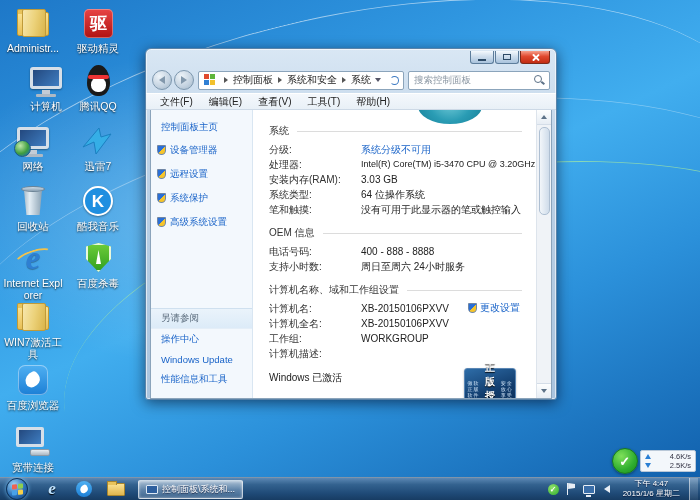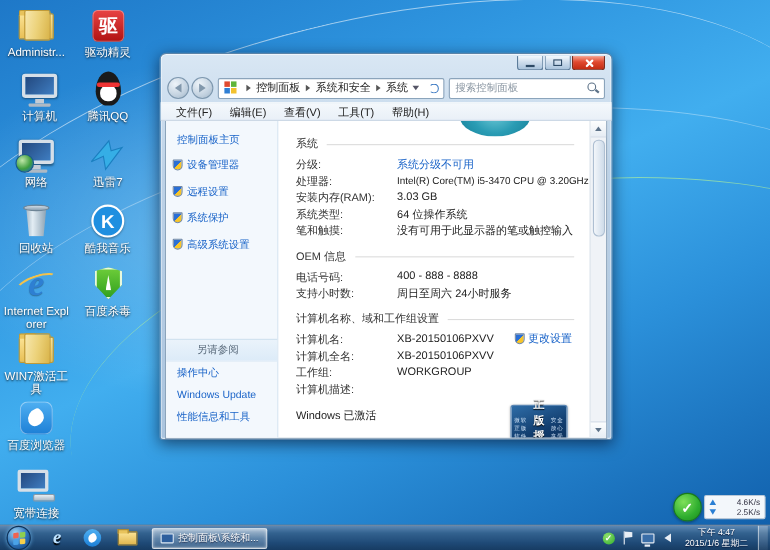--- a/index.html
+++ b/index.html
@@ -93,21 +93,21 @@
 .menurow{height:17px;background:linear-gradient(#f4f8fc,#e9f0f7);border-top:1px solid #fff;border-bottom:1px solid #cdd9e6;display:flex;align-items:center;padding-left:6px;font-size:10px;color:#222;gap:0}
 .menuitem{padding:0 8px;cursor:pointer}
 
 .contentwrap{flex:1;display:flex;background:#fff;border:1px solid #8ba4bb;border-top:none;margin:0 4px;overflow:hidden}
 .sidebar{width:102px;background:#f3f8fd;border-right:1px solid #d9e6f2;position:relative;font-size:9.5px;padding-top:8px}
 .sb-home{color:#1963c8;padding:3px 4px 3px 10px;cursor:pointer}
 .sb-task{display:flex;align-items:center;gap:4px;color:#1963c8;padding:4.5px 2px 4.5px 6px;cursor:pointer;margin-top:2px}
 .sb-task:first-of-type{margin-top:10px}
 .uac{flex:none;width:9px;height:10px;background:linear-gradient(135deg,#2a6fd6 0 50%,#f7c52a 50% 100%);border-radius:1px 1px 5px 5px;border:1px solid #6f86a5}
 .seealso{position:absolute;left:0;right:0;bottom:0;padding-bottom:8px}
-.sa-head{background:linear-gradient(#eaf3fb,#dcebf8);border-top:1px solid #cfe0ef;border-bottom:1px solid #e4eef8;color:#5a6b7c;padding:3px 0 3px 28px}
+.sa-head{background:linear-gradient(#eaf3fb,#dcebf8);border-top:1px solid #cfe0ef;border-bottom:1px solid #e4eef8;color:#5a6b7c;padding:3px 0 3px 10px}
 .sa-item{color:#1963c8;padding:4px 0 4px 10px;cursor:pointer}
 .main{flex:1;position:relative;padding:14px 14px 0 16px;font-size:10px;color:#222;overflow:hidden}
 .logo-deco{position:absolute;top:0;right:54px;width:64px;height:14px;overflow:hidden}
 .logo-deco i{display:block;width:64px;height:36px;margin-top:-22px;border-radius:50%;background:radial-gradient(circle at 50% 30%,#7fd4df,#2a9cb4 55%,#157f98)}
 .sect{margin-bottom:9px}
 .sect-head{display:flex;align-items:center;gap:8px;margin-bottom:4px}
 .sect-title{white-space:nowrap;color:#333}
 .sect-rule{flex:1;border-top:1px solid #dcdcdc;height:0}
 .row{display:flex;height:15px;align-items:center}
 .rl{width:92px;flex:none;color:#333}
@@ -176,21 +176,21 @@
         <div class="ig-folder2"></div>
       </div>
     <div class="lbl">Administr...</div>
   </div>
   <div class="dico" style="left:68px;top:6px">
     <div class="glyphbox">
         <div class="ig-drv">驱</div>
       </div>
     <div class="lbl">驱动精灵</div>
   </div>
-  <div class="dico" style="left:6px;top:64px">
+  <div class="dico" style="left:16px;top:64px">
     <div class="glyphbox">
         <div class="ig-mon"></div>
         <div class="ig-monstand"></div>
         <div class="ig-monbase"></div>
       </div>
     <div class="lbl">计算机</div>
   </div>
   <div class="dico" style="left:68px;top:64px">
     <div class="glyphbox">
         <div class="ig-qq"></div>

